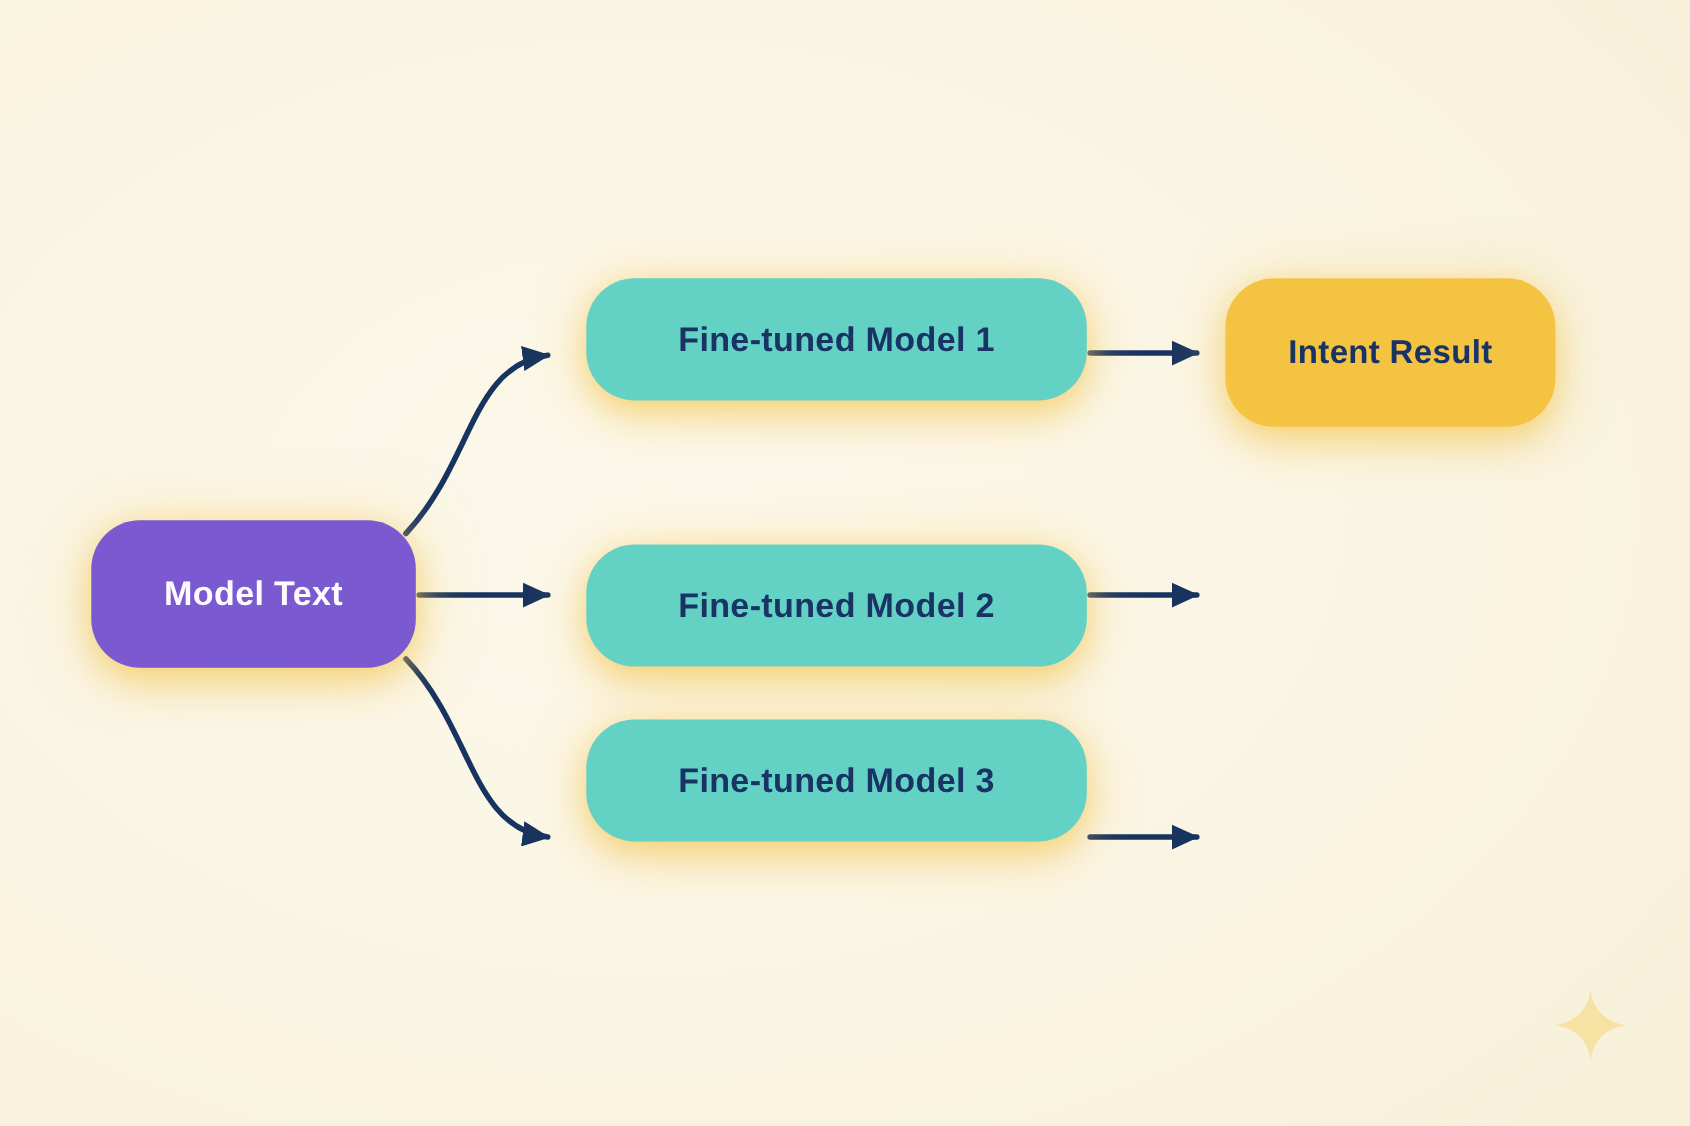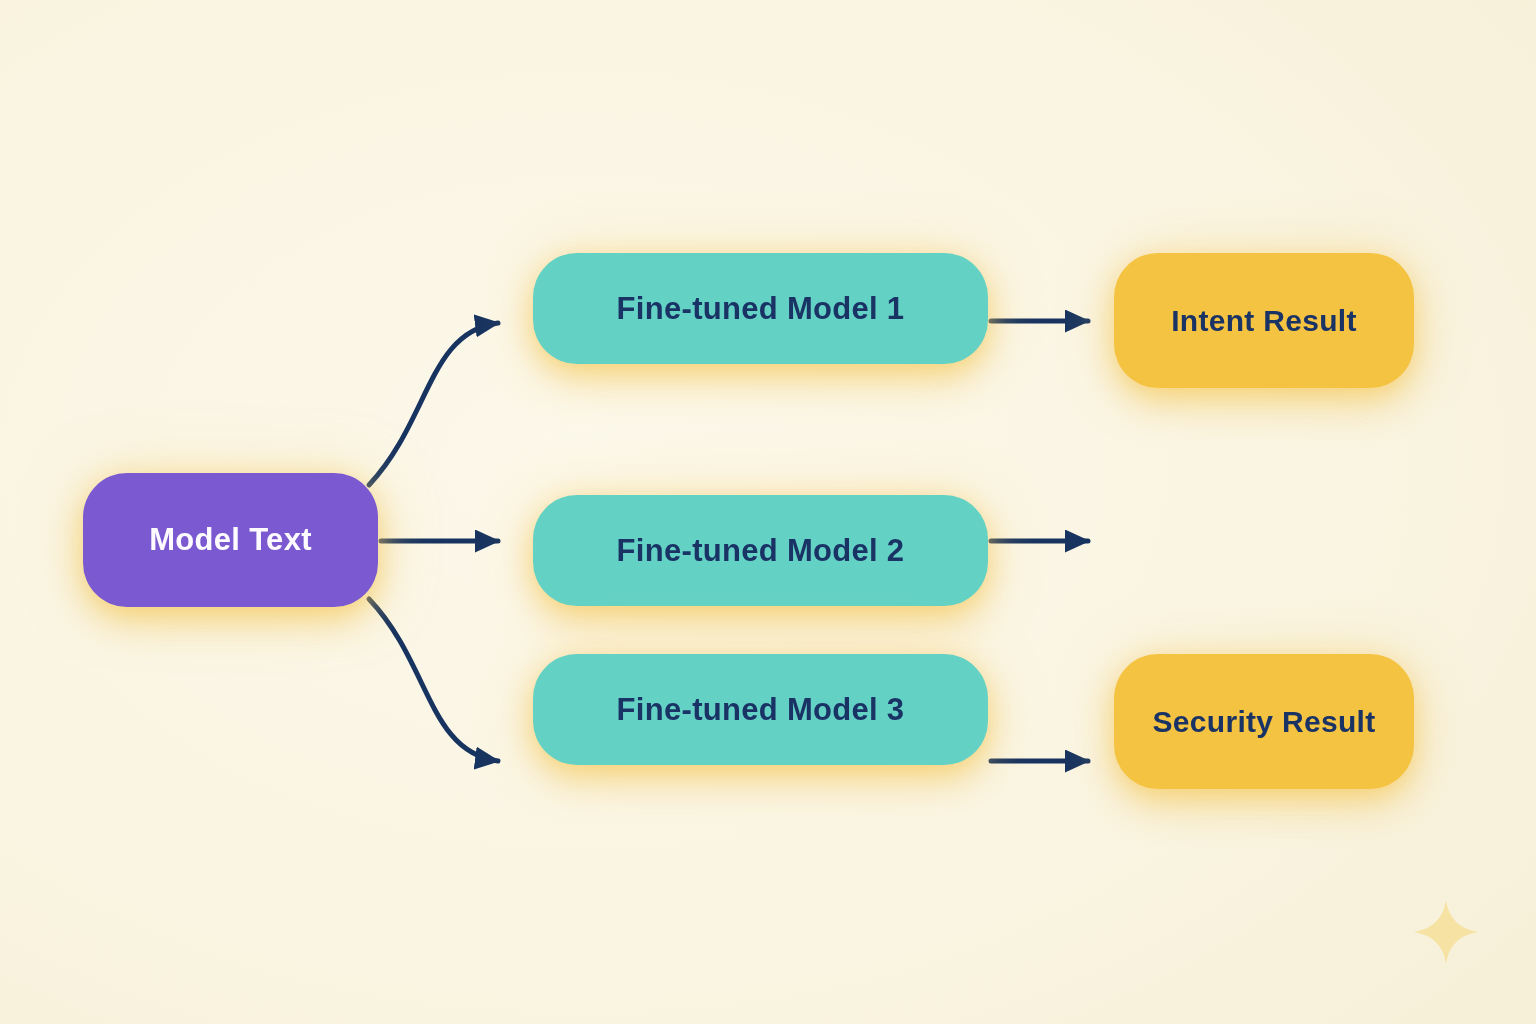--- a/index.html
+++ b/index.html
@@ -114,21 +114,18 @@
   <div class="node node-model row2">
     <span>Fine-tuned Model 2</span>
   </div>
   <div class="node node-model row3">
     <span>Fine-tuned Model 3</span>
   </div>
 
   <div class="node node-result row1">
     <span>Intent Result</span>
   </div>
-  <div class="node node-result row3">
-    <span>Security Result</span>
-  </div>
 
   <svg class="sparkle" viewBox="0 0 64 64" xmlns="http://www.w3.org/2000/svg">
     <path d="M32 1 Q35.5 27.5 63 32 Q35.5 36.5 32 63 Q28.5 36.5 1 32 Q28.5 27.5 32 1 Z" fill="var(--sparkle)"></path>
   </svg>
 
 </div>
 
 </body></html>

